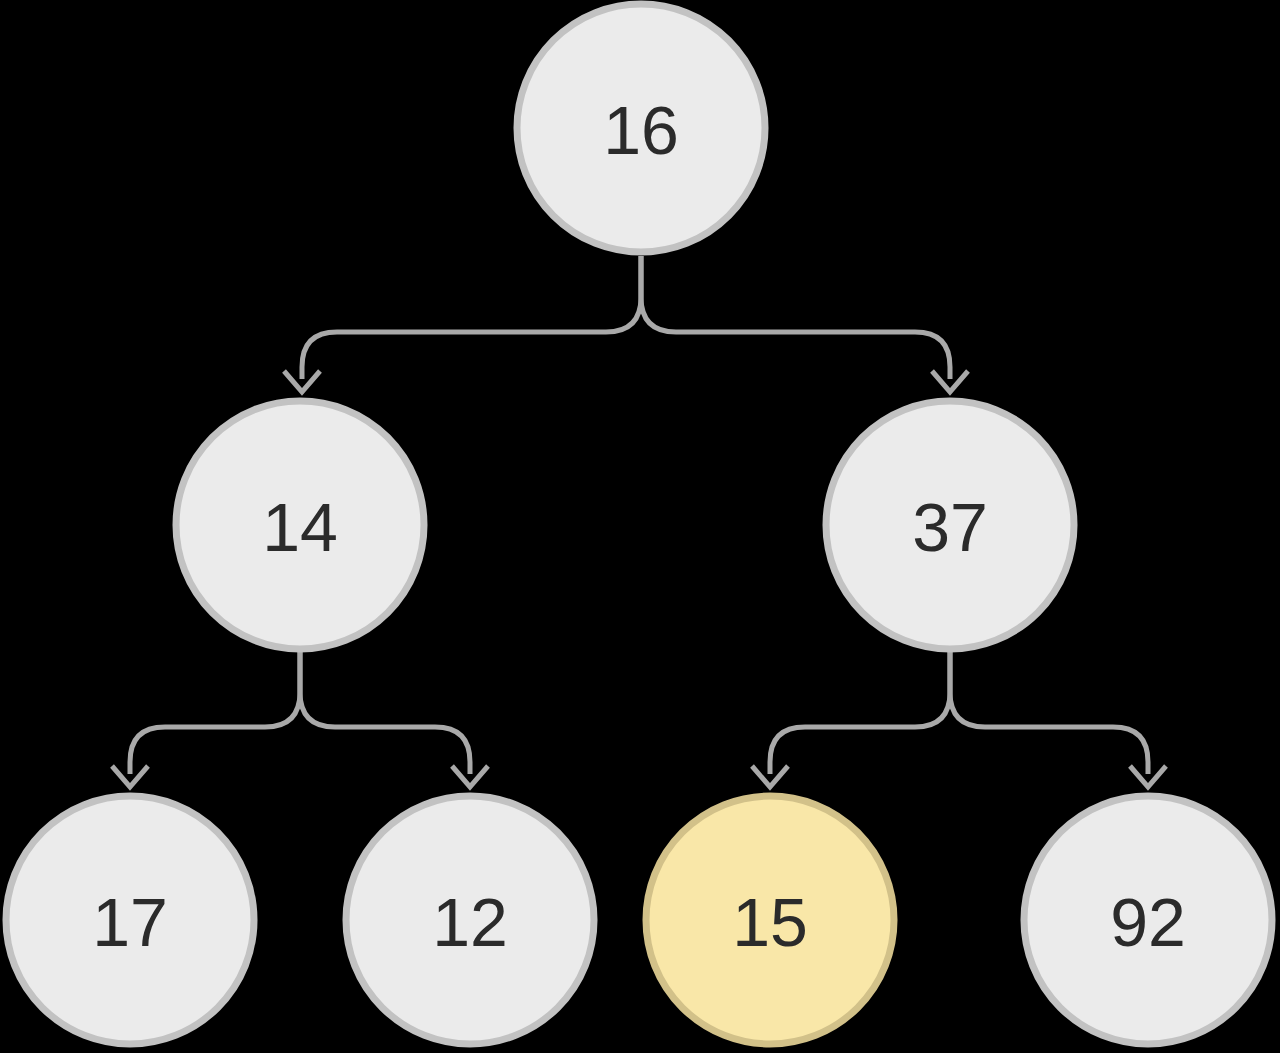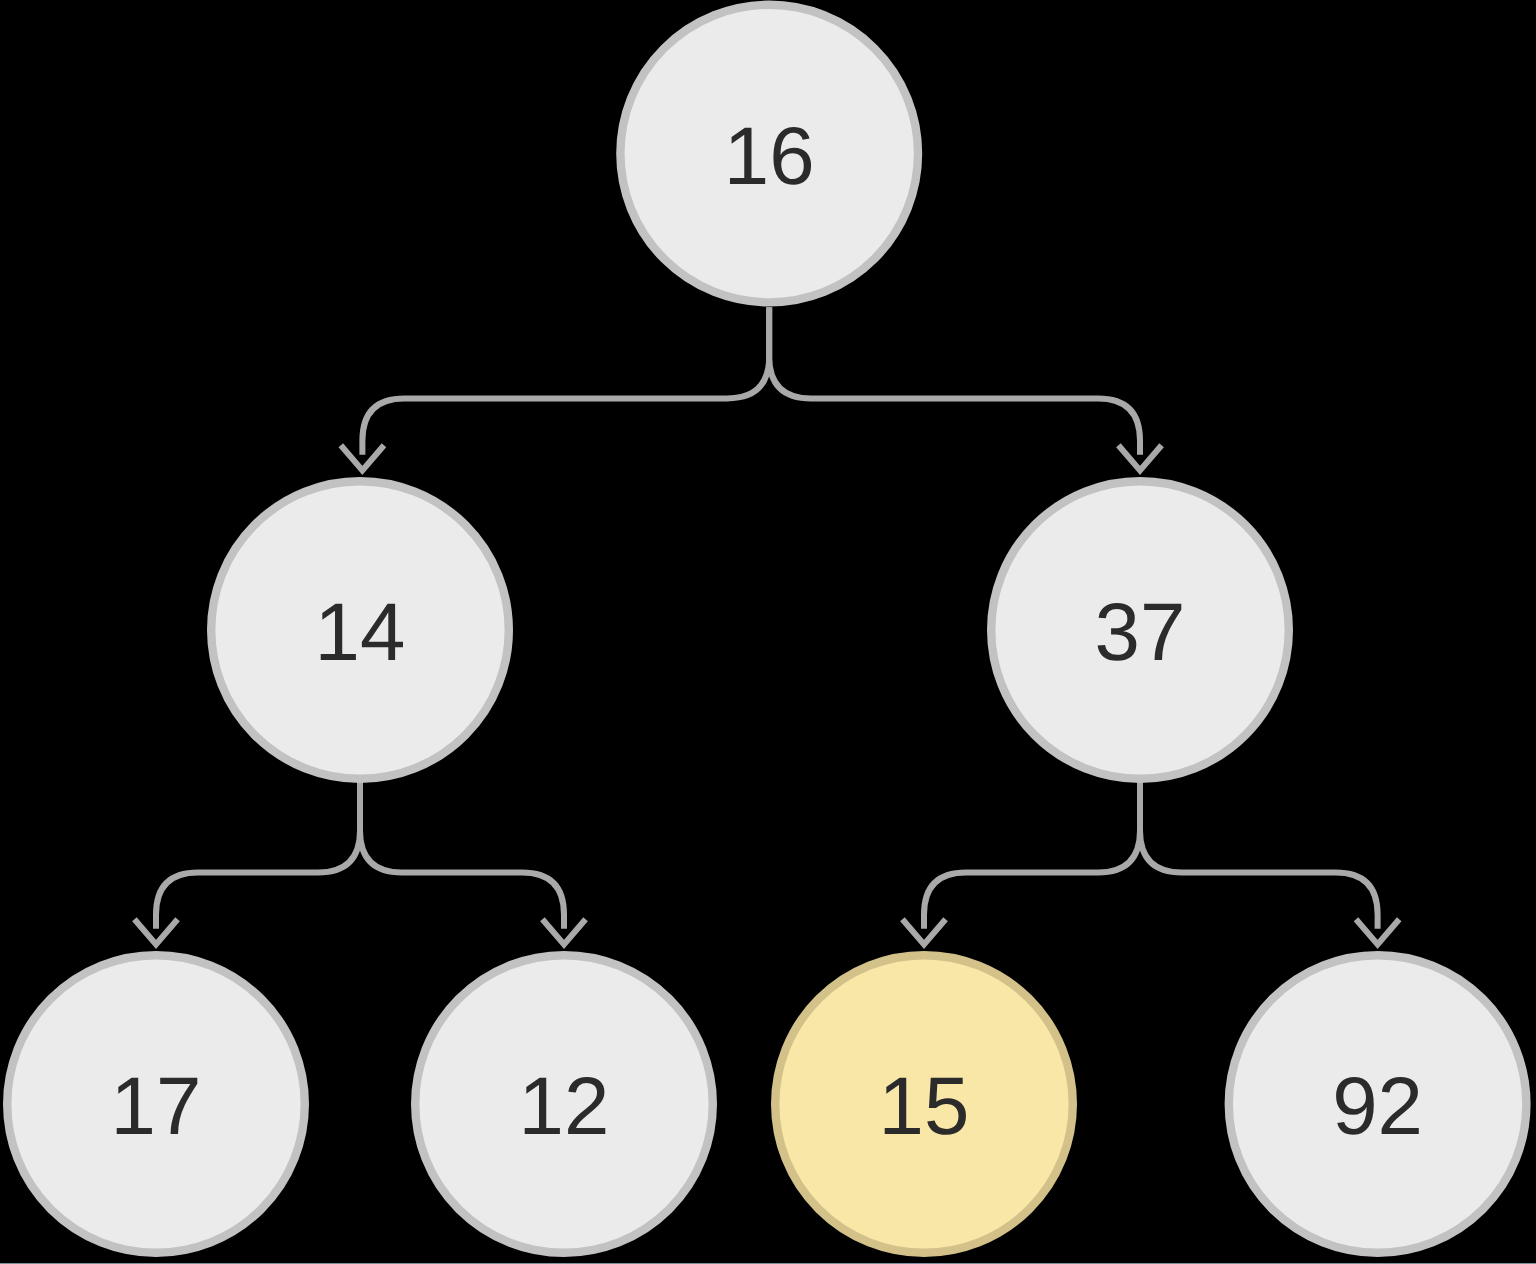--- a/index.html
+++ b/index.html
@@ -35,21 +35,21 @@
     font-family: "Liberation Sans", sans-serif;
     font-size: 68px;
     font-weight: 500;
     text-anchor: middle;
     dominant-baseline: central;
   }
 </style>
 </head>
 <body>
 
-<div id="stage" style="background: #7dd3fc;">
+<div id="stage" style="background: #d946ef;">
   <svg width="1280" height="1053" viewBox="0 0 1280 1053">
 
     <rect x="0" y="0" width="1280" height="1053" fill="#000000"></rect>
 
     <g>
 
       <path class="edge-path" d="M 641,256 L 641,297 Q 641,332 606,332 L 337,332 Q 302,332 302,367 L 302,379" stroke="#a9a9a9"></path>
       <path class="arrowhead" d="M 284,371 L 302,392 L 320,371" stroke="#a9a9a9"></path>
 
       <path class="edge-path" d="M 641,256 L 641,297 Q 641,332 676,332 L 915,332 Q 950,332 950,367 L 950,379" stroke="#a9a9a9"></path>

